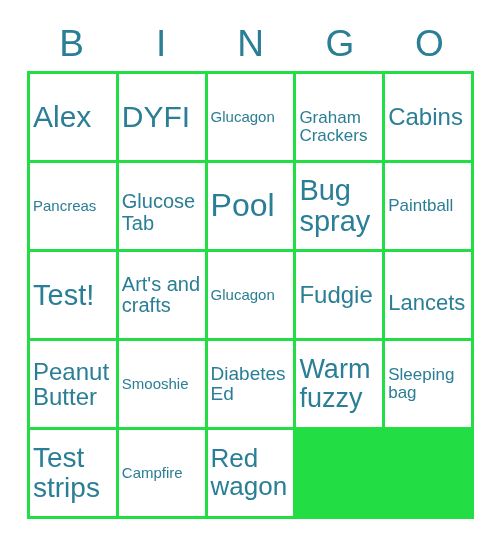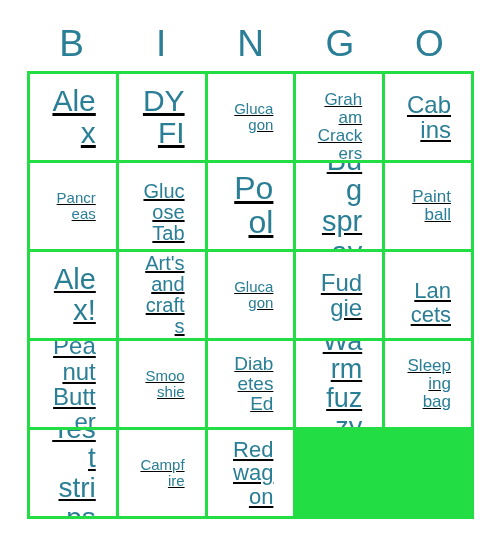--- a/index.html
+++ b/index.html
@@ -57,25 +57,24 @@
     background: #22dd44;
     gap: 3px;
     border: 3px solid #22dd44;
   }
 
   .bingo-cell {
     background: #ffffff;
     display: flex;
     align-items: center;
     justify-content: center;
-    text-align: right;
+    text-align: left;
     overflow: hidden;
-    padding: 2px 20px;
+    padding: 2px 3px;
     box-sizing: border-box;
-    text-decoration: underline;
   }
 
   .cell-text {
     color: #2a7e95;
     line-height: 1.06;
     display: block;
     width: 100%;
     word-wrap: break-word;
     user-select: none;
   }
@@ -120,21 +119,21 @@
         <span class="cell-text" style="font-size: 32px;">Pool</span>
       </div>
     <div class="bingo-cell">
         <span class="cell-text" style="font-size: 29px;">Bug spray</span>
       </div>
 
     <div class="bingo-cell">
         <span class="cell-text" style="font-size: 17px;">Paintball</span>
       </div>
     <div class="bingo-cell">
-        <span class="cell-text" style="font-size: 29px;">Alex!</span>
+        <span class="cell-text" style="font-size: 29px;">Test!</span>
       </div>
     <div class="bingo-cell">
         <span class="cell-text" style="font-size: 20px;">Art's and crafts</span>
       </div>
     <div class="bingo-cell">
         <span class="cell-text" style="font-size: 15px;">Glucagon</span>
       </div>
 
     <div class="bingo-cell">
         <span class="cell-text" style="font-size: 24px;">Fudgie</span>
@@ -158,17 +157,17 @@
     <div class="bingo-cell">
         <span class="cell-text" style="font-size: 17px;">Sleeping bag</span>
       </div>
     <div class="bingo-cell">
         <span class="cell-text" style="font-size: 28px;">Test strips</span>
       </div>
     <div class="bingo-cell">
         <span class="cell-text" style="font-size: 15px;">Campfire</span>
       </div>
     <div class="bingo-cell">
-        <span class="cell-text" style="font-size: 22px;">Red wagon</span>
+        <span class="cell-text" style="font-size: 26px;">Red wagon</span>
       </div>
   </div>
 
 </div>
 
 </body></html>

